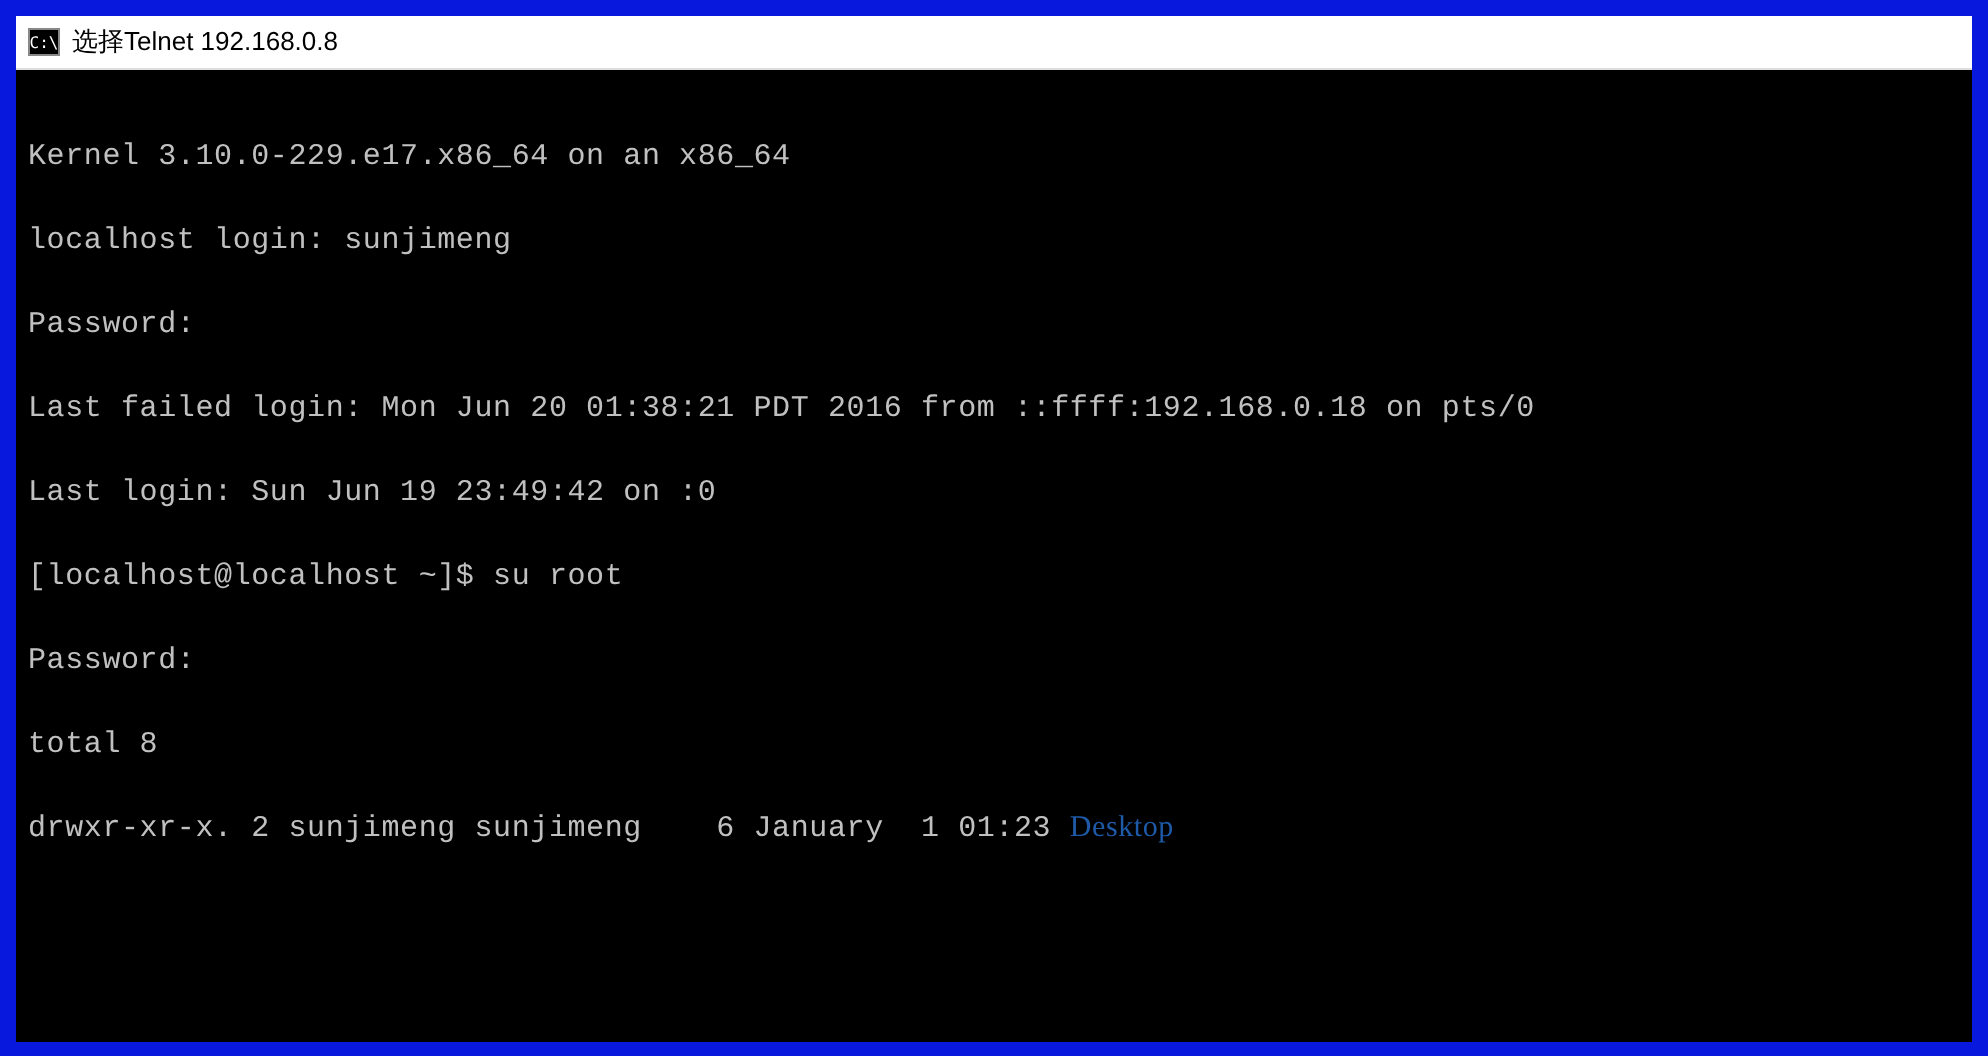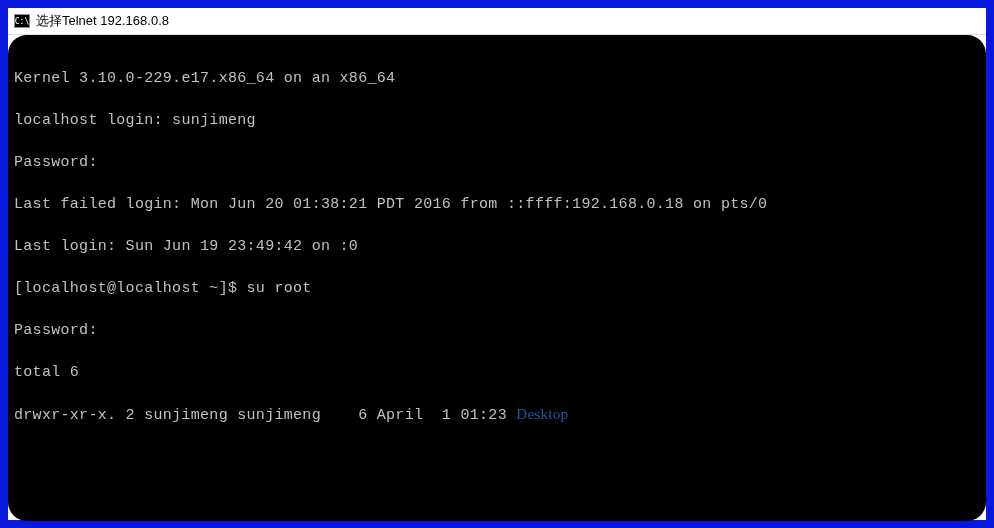--- a/index.html
+++ b/index.html
@@ -41,21 +41,20 @@
     }
     .terminal {
       background: #000;
       padding: 12px 6px 6px 6px;
       font-family: "Consolas", "Courier New", monospace;
       font-size: 15px;
       line-height: 21px;
       white-space: pre;
       height: calc(100% - 26px);
       letter-spacing: 0.3px;
-      border-radius: 19px;
     }
     .t-gray { color: #c0c0c0; }
     .t-blue { color: #1e5aa8; font-family: Liberation Serif, serif; }
     .line { display: block; }
   </style>
 </head>
 <body>
 
 <div class="window">
   <div class="titlebar">
@@ -63,22 +62,22 @@
     <span>选择Telnet 192.168.0.8</span>
   </div>
   <div class="terminal">
 <span class="line t-gray">Kernel 3.10.0-229.e17.x86_64 on an x86_64</span>
 <span class="line t-gray">localhost login: sunjimeng</span>
 <span class="line t-gray">Password:</span>
 <span class="line t-gray">Last failed login: Mon Jun 20 01:38:21 PDT 2016 from ::ffff:192.168.0.18 on pts/0</span>
 <span class="line t-gray">Last login: Sun Jun 19 23:49:42 on :0</span>
 <span class="line t-gray">[localhost@localhost ~]$ su root</span>
 <span class="line t-gray">Password:</span>
-<span class="line t-gray">total 6</span>
-<span class="line"><span class="t-gray">drwxr-xr-x. 2 sunjimeng sunjimeng    6 April  1 01:23 </span><span class="t-blue">Desktop</span></span>
+<span class="line t-gray">total 8</span>
+<span class="line"><span class="t-gray">drwxr-xr-x. 2 sunjimeng sunjimeng    6 January  1 01:23 </span><span class="t-blue">Desktop</span></span>
 
 
 
 
 
 
 
 
 
 

